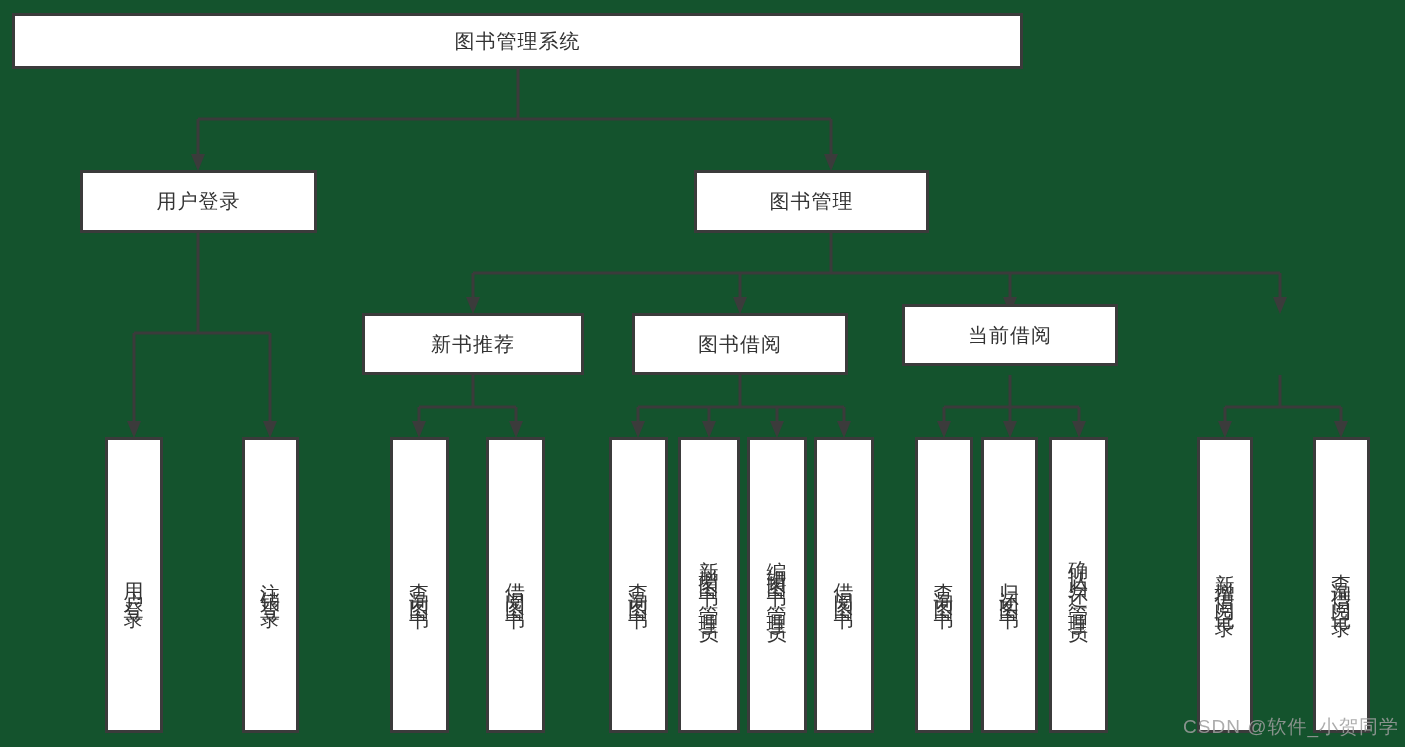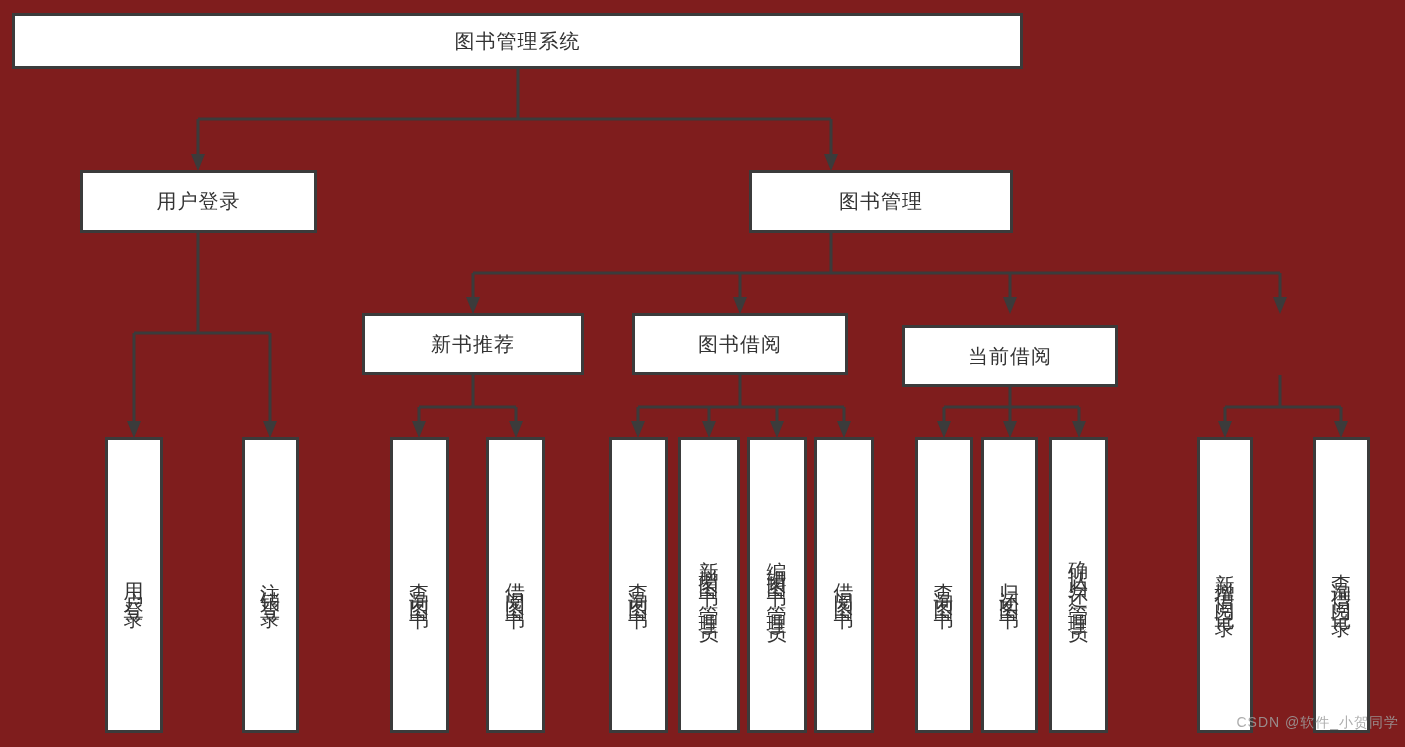--- a/index.html
+++ b/index.html
@@ -1,37 +1,37 @@
 <!DOCTYPE html>
 <html><head>
 <meta charset="utf-8">
 <style>
   html,body { margin:0; padding:0; background:#ffffff; }
   .stage {
     position:relative; width:1405px; height:747px;
-    background:#7f1d1d; overflow:hidden;
+    background:#14532d; overflow:hidden;
     font-family:"Liberation Sans","DejaVu Sans",sans-serif;
     color:#333333;
   }
   .wires { position:absolute; left:0; top:0; z-index:1; }
   .wires path { stroke:#3b3b3b; stroke-width:3; fill:none; }
   .wires polygon { fill:#3b3b3b; stroke:none; }
   .box {
     position:absolute; box-sizing:border-box; z-index:2;
     border:3px solid #3b3b3b; background:#ffffff;
     display:flex; align-items:center; justify-content:center;
     font-size:20px; letter-spacing:1px; color:#333333;
   }
   .box.leaf span {
     writing-mode:vertical-rl; text-orientation:upright;
     letter-spacing:9px; line-height:1.1; white-space:nowrap;
   }
   .watermark {
     position:absolute; z-index:3; right:6px; top:714px;
-    font-size:14px; letter-spacing:1px; color:#9e9e9e; opacity:.85;
+    font-size:19px; letter-spacing:1px; color:#9e9e9e; opacity:.85;
   }
 </style>
 </head>
 <body>
 
 <div class="stage">
 
   <svg class="wires" width="1405" height="747" viewBox="0 0 1405 747">
 
     <path d="M518 69 V119 M198 119 H831 M198 119 V155 M831 119 V155"></path>
@@ -68,31 +68,31 @@
     <polygon points="1334,421 1348,421 1341,438"></polygon>
   </svg>
 
   <div class="box" style="left:12px;top:13px;width:1011px;height:56px">
     <span>图书管理系统</span>
   </div>
 
   <div class="box" style="left:80px;top:170px;width:237px;height:63px">
     <span>用户登录</span>
   </div>
-  <div class="box" style="left:749px;top:170px;width:264px;height:63px">
+  <div class="box" style="left:694px;top:170px;width:235px;height:63px">
     <span>图书管理</span>
   </div>
 
   <div class="box" style="left:632px;top:313px;width:216px;height:62px">
     <span>图书借阅</span>
   </div>
   <div class="box" style="left:362px;top:313px;width:222px;height:62px">
     <span>新书推荐</span>
   </div>
-  <div class="box" style="left:902px;top:325px;width:216px;height:62px">
+  <div class="box" style="left:902px;top:304px;width:216px;height:62px">
     <span>当前借阅</span>
   </div>
 
   <div class="box leaf" style="left:105px;top:437px;width:58px;height:296px">
     <span>用户登录</span>
   </div>
   <div class="box leaf" style="left:242px;top:437px;width:57px;height:296px">
     <span>注销登录</span>
   </div>
 

